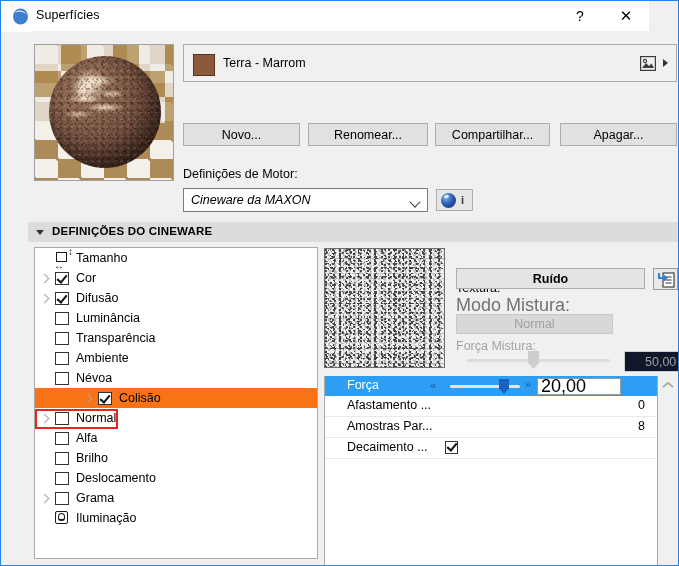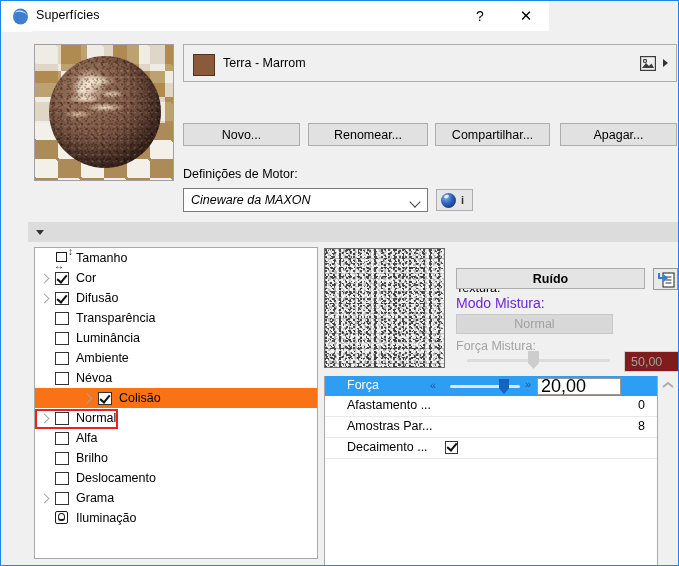--- a/index.html
+++ b/index.html
@@ -21,21 +21,21 @@
     box-sizing: border-box;
     border: 1px solid #1e86e8;
     background: #f0f0f0;
     overflow: hidden;
   }
 
   
   #titlebar {
     position: absolute;
     left: 0; top: 0;
-    width: 548px;
+    width: 648px;
     height: 30px;
     background: #ffffff;
     border-bottom: 1px solid #ffffff;
   }
   #app-icon {
     position: absolute;
     left: 11px; top: 7px;
     width: 17px; height: 17px;
   }
   #title-text {
@@ -433,22 +433,22 @@
     position: absolute;
     left: 329px; top: 21px;
     width: 25px; height: 22px;
     box-sizing: border-box;
     border: 1px solid #999;
     background: #e9e9e9;
   }
   #lbl-modo {
     position: absolute;
     left: 132px; top: 48px;
-    font-size: 14px;
-    color: #6d28d9;
+    font-size: 18px;
+    color: #737373;
   }
   #fld-modo {
     position: absolute;
     left: 132px; top: 67px;
     width: 157px; height: 20px;
     box-sizing: border-box;
     border: 1px solid #c8c8c8;
     background: #d8d8d8;
     display: flex; align-items: center; justify-content: center;
     font-size: 12.5px;
@@ -473,23 +473,23 @@
     width: 11px; height: 18px;
     background: #cdcdcd;
     clip-path: polygon(0 0, 100% 0, 100% 66%, 50% 100%, 0 66%);
   }
   #fld-mist-val {
     position: absolute;
     left: 300px; top: 104px;
     width: 56px; height: 21px;
     box-sizing: border-box;
     border: 1px solid #cfcfcf;
-    background: #7f1d1d;
+    background: #0f172a;
     display: flex; align-items: center;
-    padding-left: 6px;
+    padding-left: 20px;
     font-size: 12.5px;
     color: #a0a0a0;
   }
 
   
   #param-list {
     position: absolute;
     left: 0; top: 129px;
     width: 334px; height: 212px;
     box-sizing: border-box;
@@ -634,20 +634,21 @@
       <div id="engine-select-text">Cineware da MAXON</div>
       <div id="engine-chevron"></div>
     </div>
     <div id="engine-info-btn">
       <div id="cineware-ball"></div>
       <div id="engine-info-i">i</div>
     </div>
 
     <div id="section-header">
       <div id="section-tri"></div>
+      <div id="section-title">DEFINIÇÕES DO CINEWARE</div>
     </div>
 
     <div id="tree-panel">
         <div class="tree-row">
           <div class="tree-expander"></div>
           <div class="tree-icon">
             <div class="ic-size"></div>
           </div>
           <div class="tree-label">Tamanho</div>
         </div>
@@ -661,26 +662,26 @@
         <div class="tree-row">
           <div class="tree-expander">
             <div class="chev"></div>
           </div>
           <div class="tree-cb checked"></div>
           <div class="tree-label">Difusão</div>
         </div>
         <div class="tree-row">
           <div class="tree-expander"></div>
           <div class="tree-cb"></div>
+          <div class="tree-label">Luminância</div>
+        </div>
+        <div class="tree-row">
+          <div class="tree-expander"></div>
+          <div class="tree-cb"></div>
           <div class="tree-label">Transparência</div>
-        </div>
-        <div class="tree-row">
-          <div class="tree-expander"></div>
-          <div class="tree-cb"></div>
-          <div class="tree-label">Luminância</div>
         </div>
         <div class="tree-row">
           <div class="tree-expander"></div>
           <div class="tree-cb"></div>
           <div class="tree-label">Ambiente</div>
         </div>
         <div class="tree-row">
           <div class="tree-expander"></div>
           <div class="tree-cb"></div>
           <div class="tree-label">Névoa</div>

